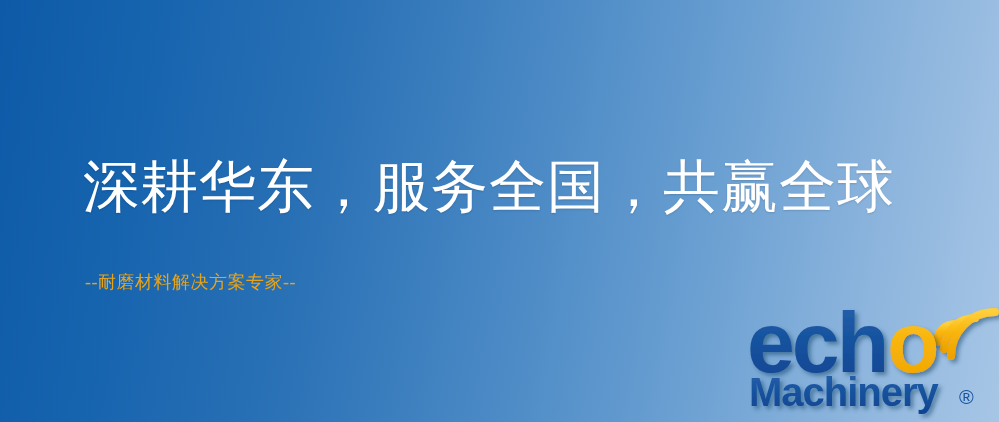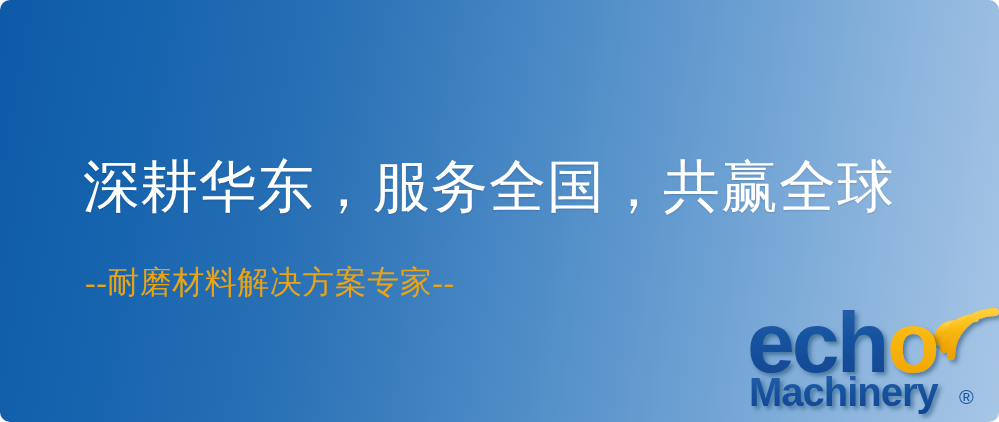--- a/index.html
+++ b/index.html
@@ -14,21 +14,20 @@
     overflow: hidden;
     background: linear-gradient(100deg,
         #0e5aa8 0%,
         #1663ae 14%,
         #2b72b6 33%,
         #4a89c5 52%,
         #6ba0d2 70%,
         #8db5dd 86%,
         #a7c6e6 100%);
     font-family: "Liberation Sans", sans-serif;
-    border-radius: 10px;
   }
 
   
   .headline {
     position: absolute;
     left: 83px;
     top: 152px;
     font-family: "Liberation Serif", "DejaVu Serif", serif;
     font-size: 57px;
     line-height: 70px;
@@ -37,21 +36,21 @@
     white-space: nowrap;
     text-shadow: 0 1px 2px rgba(0,0,0,0.14);
   }
 
   
   .subtitle {
     position: absolute;
     left: 85px;
     top: 266px;
     font-family: "Liberation Serif", "DejaVu Serif", serif;
-    font-size: 32px;
+    font-size: 18px;
     line-height: 32px;
     letter-spacing: 0.5px;
     color: #e8a317;
     white-space: nowrap;
   }
 
   
   .logo {
     position: absolute;
     left: 745px;

